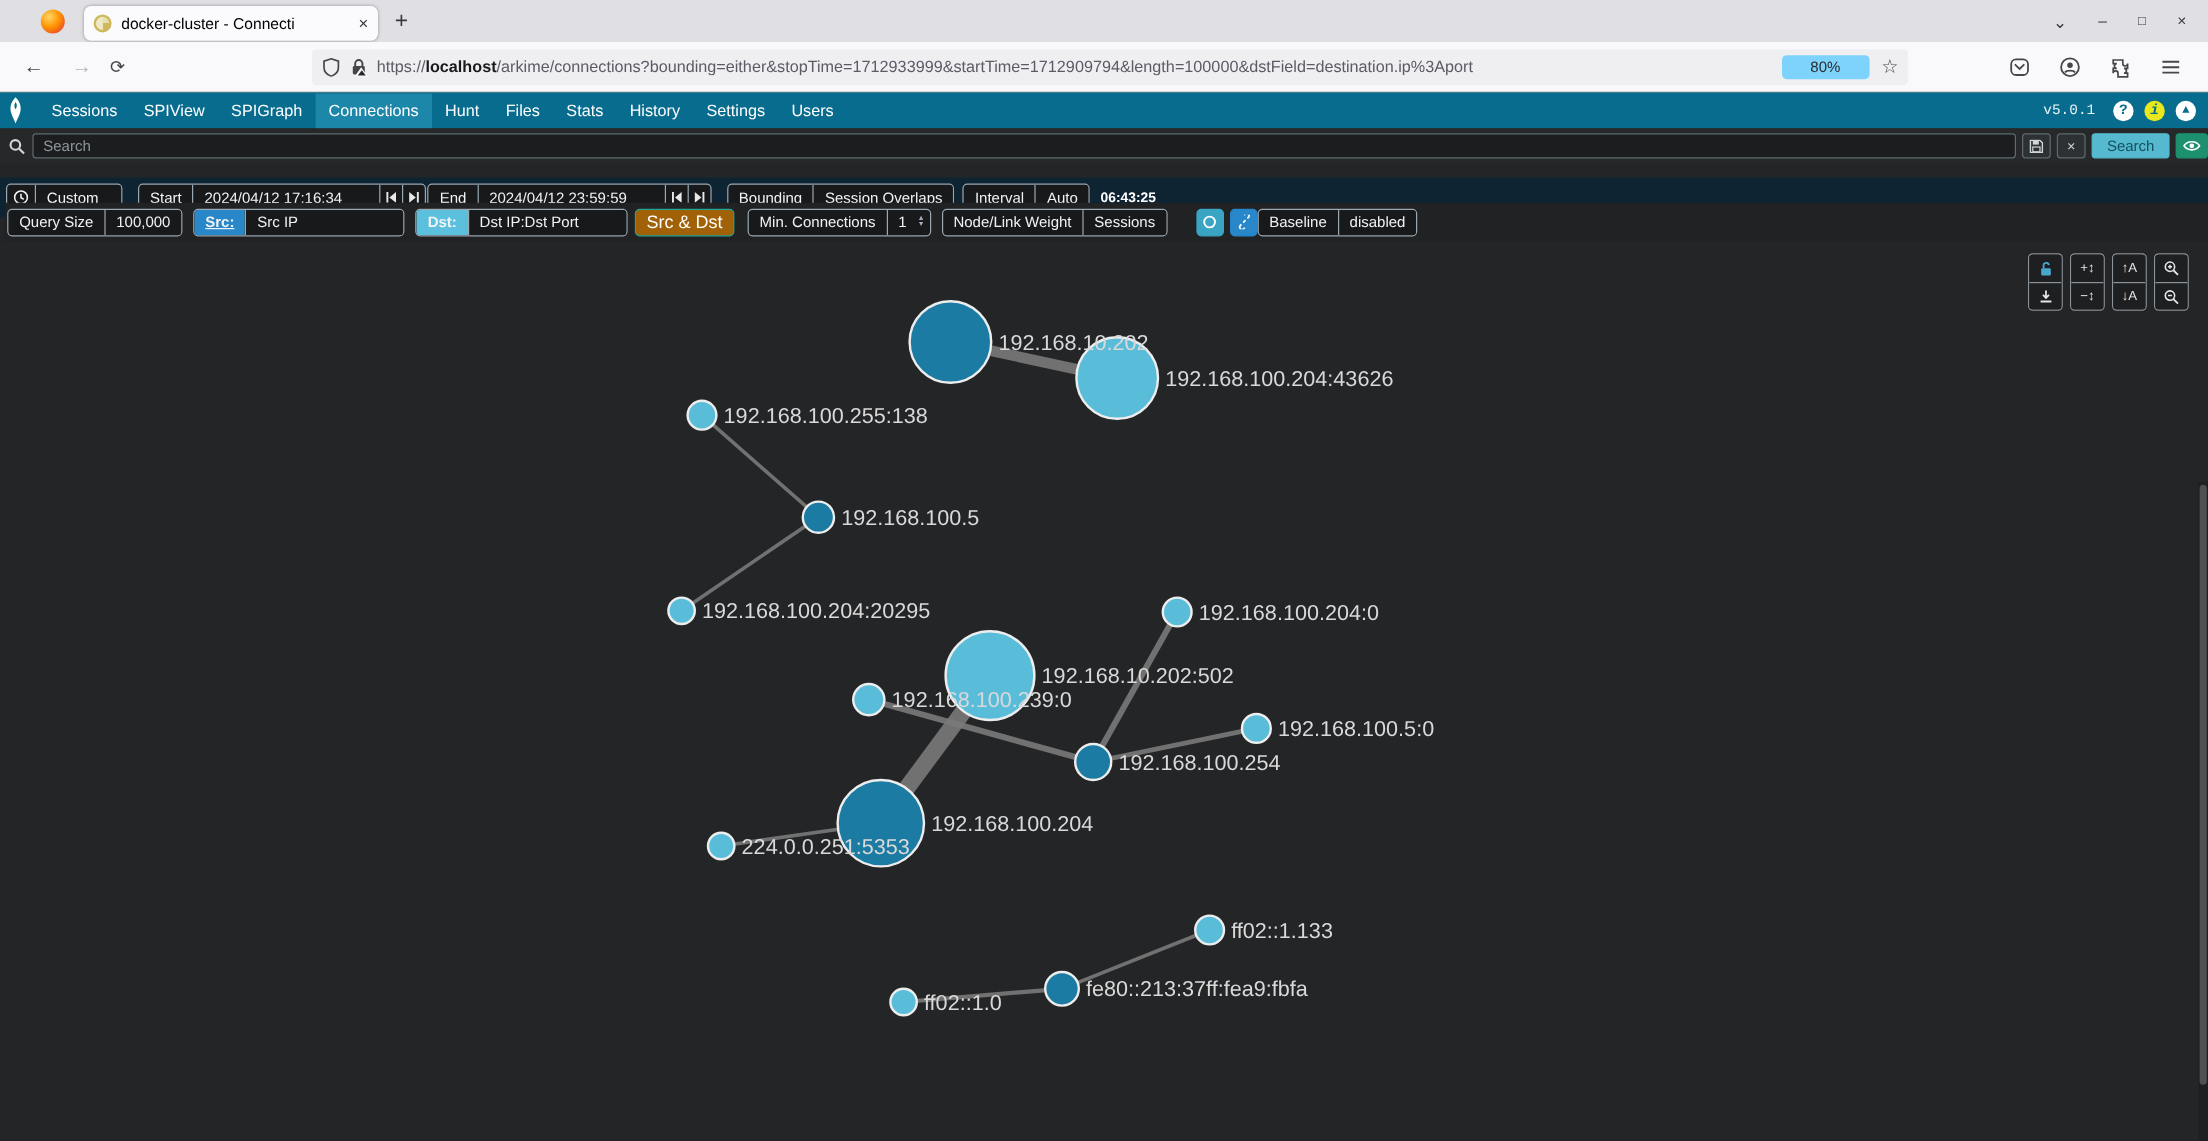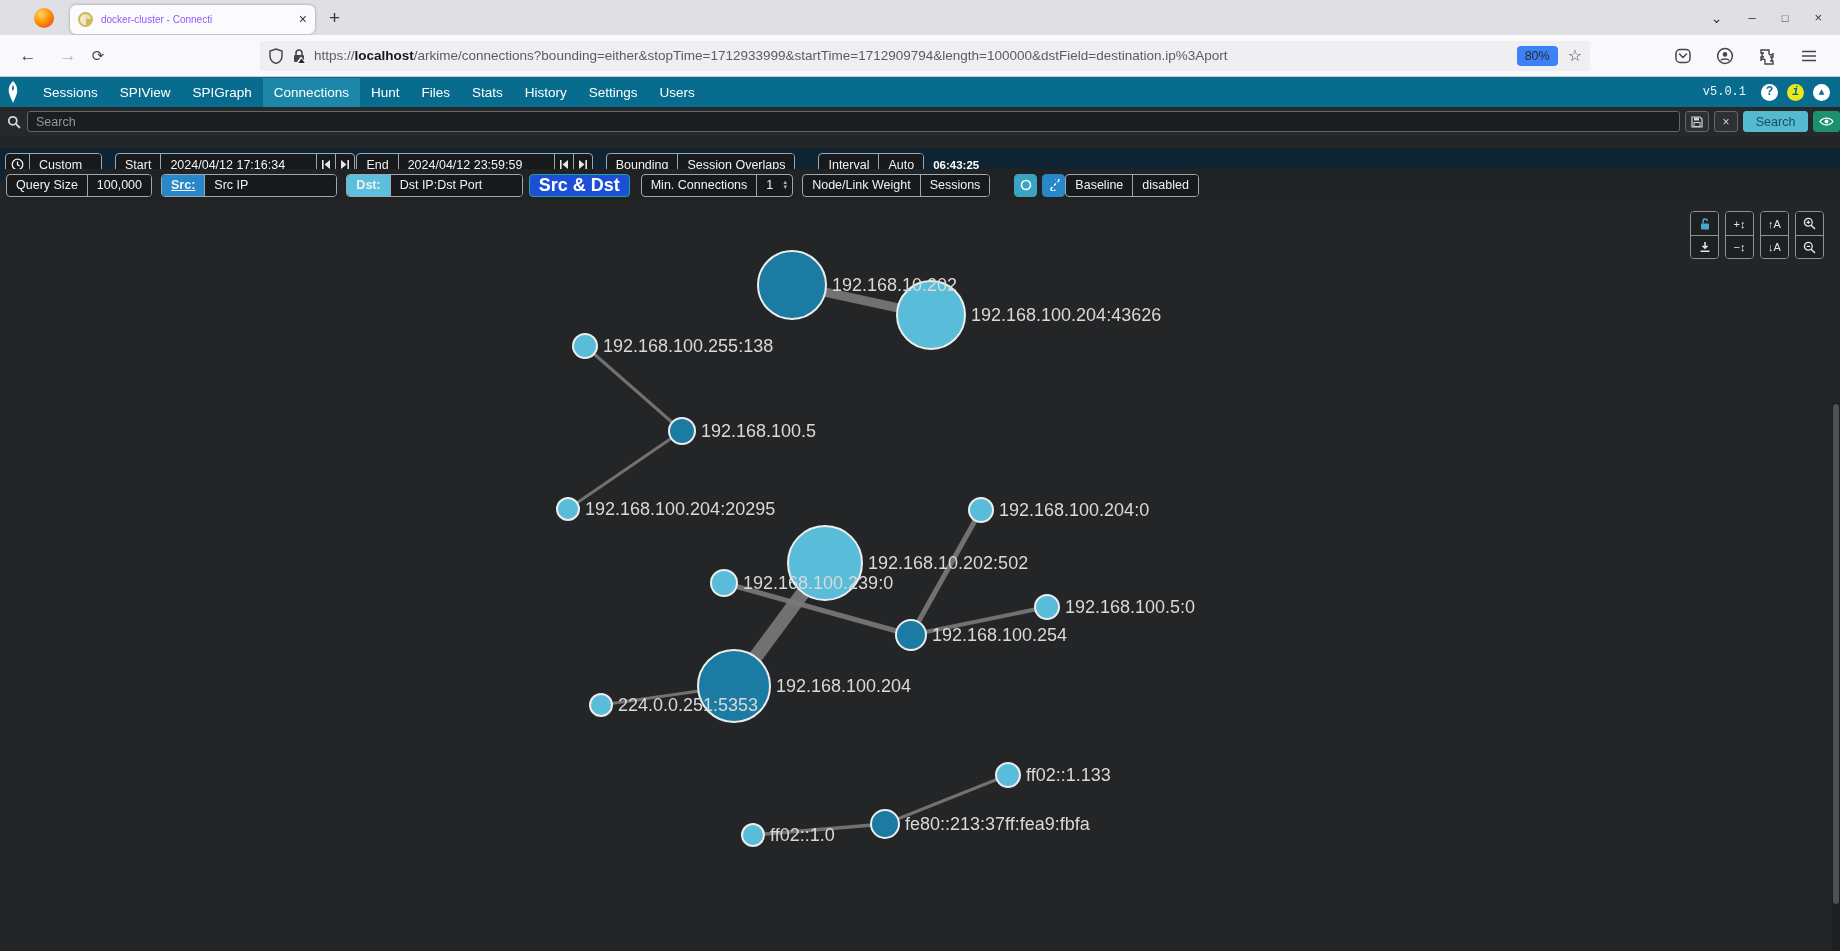--- a/index.html
+++ b/index.html
@@ -10,42 +10,42 @@
   
   .tabbar { position:absolute; left:0; top:0; width:100%; height:35px; background:#dfdfe4;
     display:flex; align-items:center; }
   .ff-logo { width:20px; height:20px; border-radius:50%; margin:0 16px 0 34px;
     background:radial-gradient(circle at 35% 30%, #ffd567 0%, #ff9500 45%, #e3283c 100%); }
   .tab { position:relative; width:245px; height:29px; margin-top:3px; background:#fbfbfe;
     border-radius:6px; display:flex; align-items:center; padding:0 8px;
     box-shadow:0 0 3px rgba(0,0,0,.35); }
   .tab-favicon { width:15px; height:15px; border-radius:50%; border:2px solid #cdb85c;
     margin-right:8px; flex:none; background:conic-gradient(#e8dfae 0 25%, #cdb85c 0 50%, #efe9c8 0 100%); }
-  .tab-title { font-size:10px; color:#8b5cf6; white-space:nowrap; overflow:hidden; flex:1;
+  .tab-title { font-size:13px; color:#000000; white-space:nowrap; overflow:hidden; flex:1;
     -webkit-mask-image:linear-gradient(90deg,#000 85%,transparent); }
   .tab-close { font-size:14px; color:#3a3a3e; margin-left:6px; flex:none; }
   .newtab { font-size:19px; color:#3a3a3e; margin-left:14px; }
   .tabbar-right { margin-left:auto; display:flex; align-items:center; gap:26px; padding-right:18px;
     color:#3a3a3e; font-size:14px; }
   .winbtn { font-size:13px; color:#3a3a3e; }
   .winbtn.sq { font-size:11px; }
 
   
   .urlbar { position:absolute; left:0; top:35px; width:100%; height:42px; background:#f9f9fb;
     display:flex; align-items:center; border-bottom:1px solid #ccc; }
   .navarrow { font-size:17px; color:#45454a; margin-left:16px; width:24px; text-align:center; }
   .navarrow.fwd { color:#b4b4ba; }
   .reload { font-size:15px; color:#45454a; margin-left:6px; width:24px; text-align:center; }
   .urlfield { height:30px; margin-left:150px; width:1330px; background:#efeff2; border-radius:4px;
     display:flex; align-items:center; padding:0 8px;justify-content:space-between; }
   .shield-ic, .lock-ic { flex:none; margin-right:7px; }
   .urltext { flex:1; font-size:13.5px; color:#5b5b66; white-space:nowrap; overflow:hidden; }
   .urltext b { color:#19191d; font-weight:bold; }
-  .zoom-badge { flex:none; background:#3b82f6; color:#2a2a2e; border-radius:4px; font-size:12.5px;
-    padding:3px 8px; margin:0 10px; }
+  .zoom-badge { flex:none; background:#7dd3fc; color:#2a2a2e; border-radius:4px; font-size:12.5px;
+    padding:3px 24px; margin:0 10px; }
   .star-ic { flex:none; font-size:16px; color:#45454a; }
   .urlbar-right { margin-left:auto; display:flex; align-items:center; gap:24px; padding-right:22px;
     color:#3a3a3e; }
 
   
   .navbar { position:absolute; left:0; top:77px; width:100%; height:30px; background:#086c8e;
     display:flex; align-items:center; }
   .owl { width:18px; height:24px; margin:0 10px 0 4px; }
   .nav-item { color:#fff; font-size:13.5px; padding:7px 11px; cursor:pointer; }
   .nav-item.active { background:#1d87aa; }
@@ -80,22 +80,22 @@
   .cell { display:flex; align-items:center; padding:0 9px; color:#f0f2f3; font-size:12.5px;
     white-space:nowrap; border-left:1px solid #9aa8b1; }
   .cell:first-child { border-left:none; }
   .cell.icon { padding:0 5px; }
   .cell.badge-src { background:#2787c9; font-weight:bold;text-decoration:underline; }
   .cell.badge-dst { background:#5bc0de; font-weight:bold; }
   .cell.inpt { background:#17191b; min-width:40px; }
   .skipbtn { display:flex; align-items:center; justify-content:center; width:19px;
     border-left:1px solid #9aa8b1; color:#e8e8e8; }
   .duration { color:#fff; font-size:11.5px; font-weight:bold; margin-left:9px; }
-  .btn-srcdst { height:23px; padding:0 9px; background:#1d4ed8; border:1px solid #21a695;
-    border-radius:4px; color:#fff; font-size:18px; font-weight:bold; display:flex;
+  .btn-srcdst { height:23px; padding:0 9px; background:#a16207; border:1px solid #21a695;
+    border-radius:4px; color:#fff; font-size:15px; font-weight:normal; display:flex;
     align-items:center; flex:none; }
   .btn-round { height:23px; width:23px; border-radius:4px; display:flex; align-items:center;
     justify-content:center; color:#fff; font-size:12px; flex:none; }
   .btn-cyan { background:#3aa4c4; border:1px solid #3aa4c4; }
   .btn-blue { background:#2787c9; border:1px solid #2787c9; }
   .spin { display:flex; flex-direction:column; justify-content:center; font-size:6px;
     color:#aab; line-height:5px; padding-right:4px; }
 
   
   .graph { position:absolute; left:0; top:201px; width:1840px; height:750px; background:#242527; }
@@ -254,21 +254,21 @@
           <svg width="10" height="9" viewBox="0 0 10 9">
             <path d="M1 0 L6.5 4.5 L1 9 Z" fill="#e8e8e8"></path>
             <rect x="7.4" y="0" width="1.6" height="9" fill="#e8e8e8"></rect>
           </svg>
         </div>
     </div>
     <div class="grp" style="margin-left:13px">
       <div class="cell">Bounding</div>
       <div class="cell inpt">Session Overlaps</div>
     </div>
-    <div class="grp" style="margin-left:23px">
+    <div class="grp" style="margin-left:7px">
       <div class="cell">Interval</div>
       <div class="cell inpt">Auto</div>
     </div>
     <div class="duration">06:43:25</div>
   </div>
 
   <div class="row-query">
     <div class="grp" style="margin-left:2px">
       <div class="cell">Query Size</div>
       <div class="cell inpt">100,000</div>

